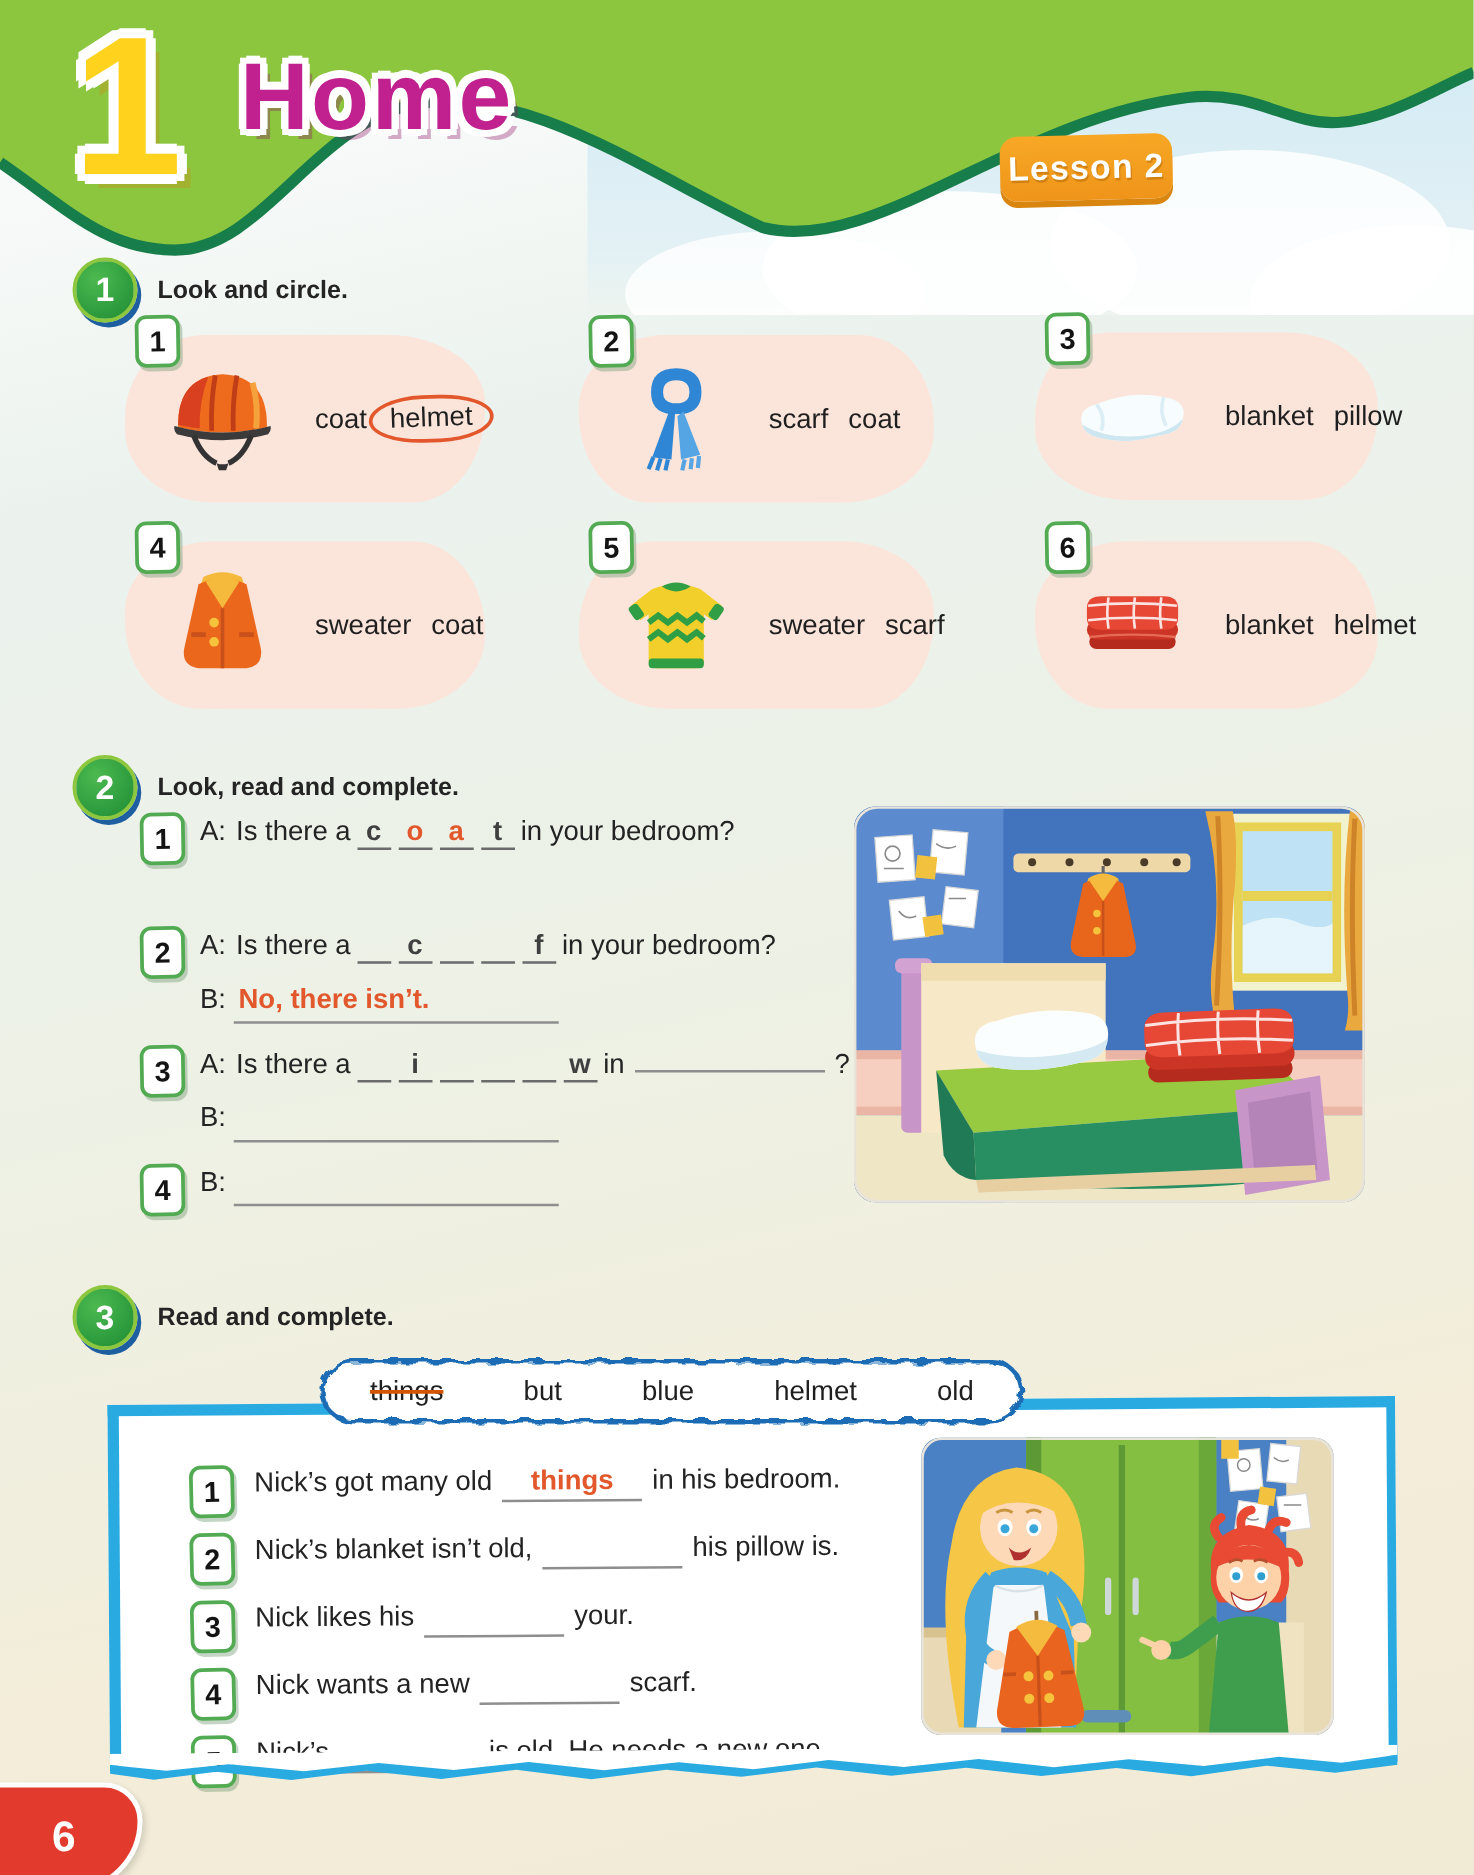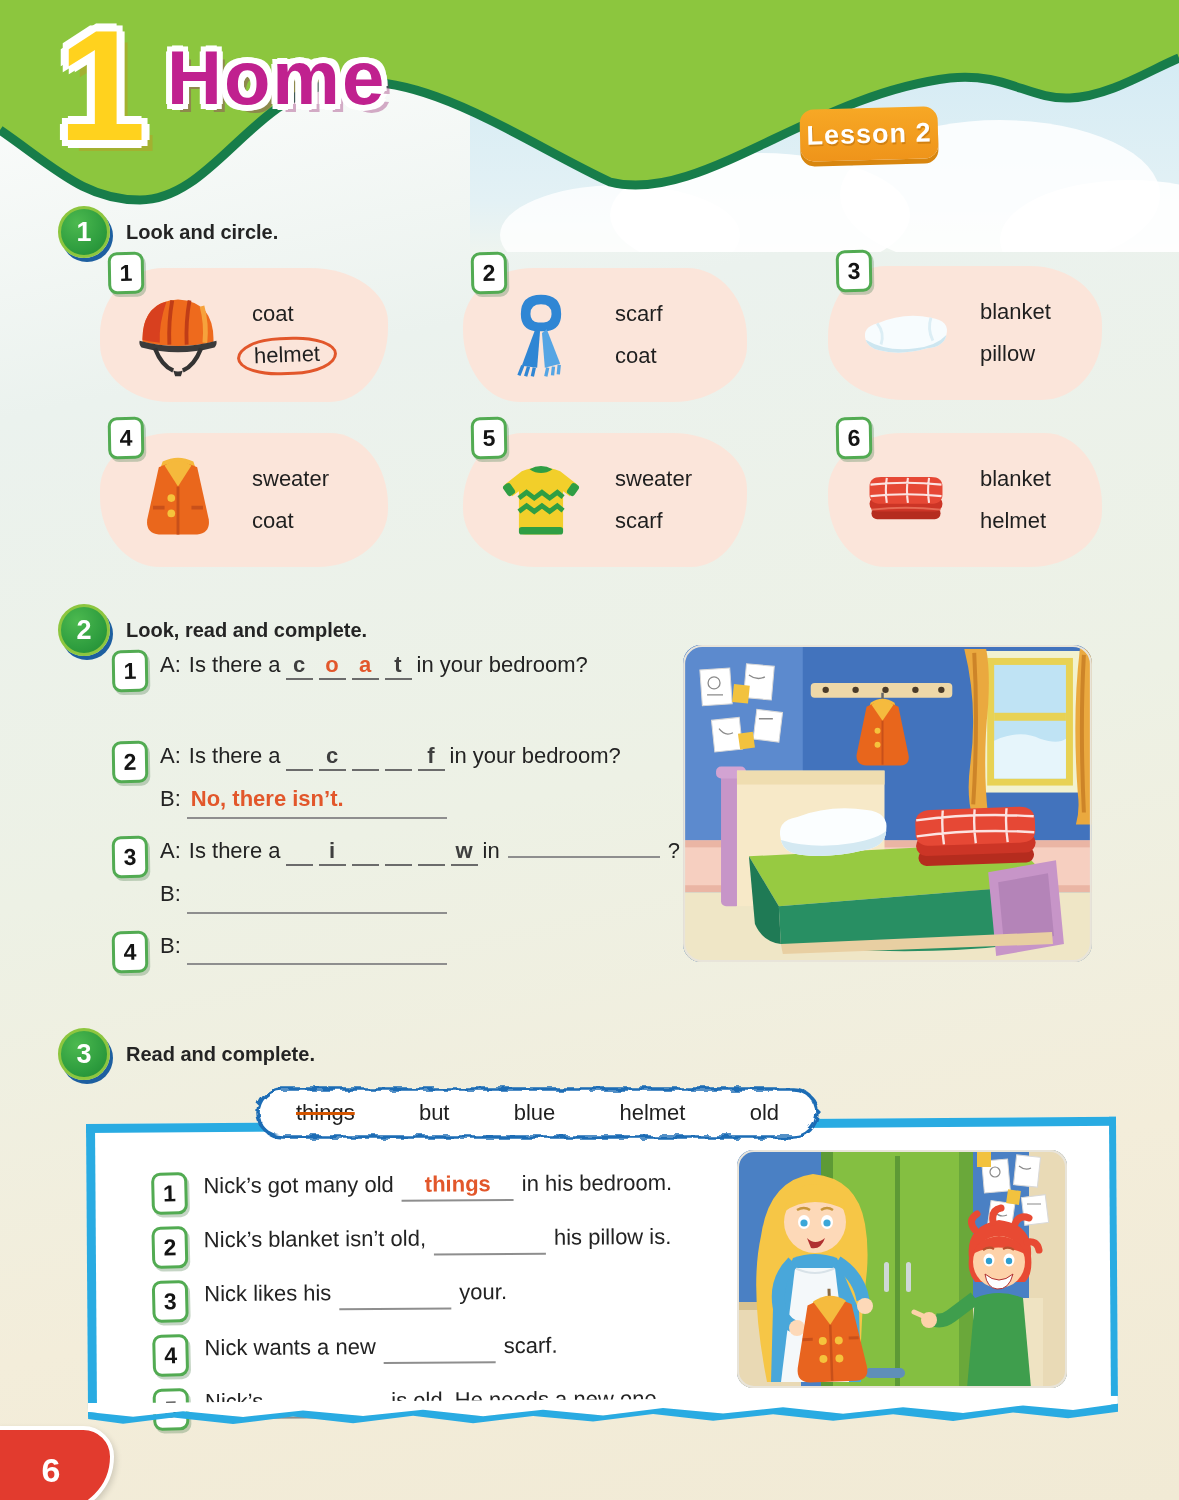--- a/index.html
+++ b/index.html
@@ -8,21 +8,21 @@
     font-family:"Liberation Sans","DejaVu Sans",sans-serif;
     background:linear-gradient(168deg,#ffffff 0%,#ebf2ee 24%,#edf1e5 52%,#f3edda 78%,#f1ead5 100%);
   }
   
   #wave-svg{position:absolute;left:0;top:0;}
   .unit-number{
     position:absolute;left:58px;top:6px;font-size:158px;font-weight:800;color:#ffd21e;line-height:1;
     text-shadow:-6px -6px 0 #fff,6px -6px 0 #fff,-6px 6px 0 #fff,6px 6px 0 #fff,-8px 0 0 #fff,8px 0 0 #fff,0 -8px 0 #fff,0 8px 0 #fff,11px 11px 0 rgba(190,150,30,.45);
   }
   .unit-title{
-    position:absolute;left:167px;top:40px;font-size:76px;font-weight:800;color:#c0218f;letter-spacing:2px;line-height:1;
+    position:absolute;left:192px;top:40px;font-size:76px;font-weight:800;color:#c0218f;letter-spacing:2px;line-height:1;
     text-shadow:-5px -5px 0 #fff,5px -5px 0 #fff,-5px 5px 0 #fff,5px 5px 0 #fff,-6px 0 0 #fff,6px 0 0 #fff,0 -6px 0 #fff,0 6px 0 #fff,8px 8px 0 rgba(142,22,104,.35);
   }
   .lesson-badge{
     position:absolute;left:800px;top:108px;width:138px;height:52px;
     background:linear-gradient(#f7a825,#ef941a);border-radius:14px;transform:rotate(-1.5deg);
     box-shadow:0 5px 0 #d8860f;display:flex;align-items:center;justify-content:center;
     color:#fff;font-weight:800;font-size:27px;letter-spacing:1px;
     text-shadow:1px 2px 0 rgba(160,90,0,.4);
   }
   
@@ -44,21 +44,21 @@
   .card{position:absolute;background:#fbe5da;display:flex;align-items:center;gap:26px;padding:10px 8px 10px 30px;}
   .card .numbadge{position:absolute;left:8px;top:-16px;}
   .c1{left:100px;top:268px;width:250px;height:114px;border-radius:64px 78px 58px 70px/66px 54px 74px 58px;}
   .c2{left:463px;top:268px;width:246px;height:114px;border-radius:70px 60px 74px 56px/58px 70px 56px 72px;}
   .c3{left:828px;top:266px;width:236px;height:114px;border-radius:58px 72px 60px 76px/70px 58px 68px 56px;}
   .c4{left:100px;top:433px;width:250px;height:114px;border-radius:72px 58px 70px 60px/56px 72px 58px 70px;}
   .c5{left:463px;top:433px;width:246px;height:114px;border-radius:60px 74px 56px 72px/72px 56px 72px 58px;}
   .c6{left:828px;top:433px;width:236px;height:114px;border-radius:74px 58px 72px 58px/58px 72px 56px 70px;}
   .cardimg{width:96px;height:98px;flex:0 0 auto;}
   .cardimg svg{width:100%;height:100%;}
-  .words{display:flex;flex-direction:column;gap:16px;}
+  .words{display:flex;gap:16px;}
   .word{font-size:22px;color:#1f1f1f;width:max-content;}
   .word.circled{border:3.5px solid #e2572b;border-radius:50% 50% 50% 50%/60% 55% 60% 55%;padding:2px 14px 4px;margin:-6px 0 -6px -15px;transform:rotate(-2deg);}
   
   #ex2-items{position:absolute;left:112px;top:650px;width:575px;}
   .q{position:relative;margin-bottom:17px;min-height:74px;}
   .q .numbadge{position:absolute;left:0;top:0;}
   .aline,.bline{margin-left:48px;font-size:22px;color:#232323;line-height:1.35;}
   .bline{margin-top:13px;}
   .sp{margin-right:6px;}
   .txt{margin:0 2px;}

